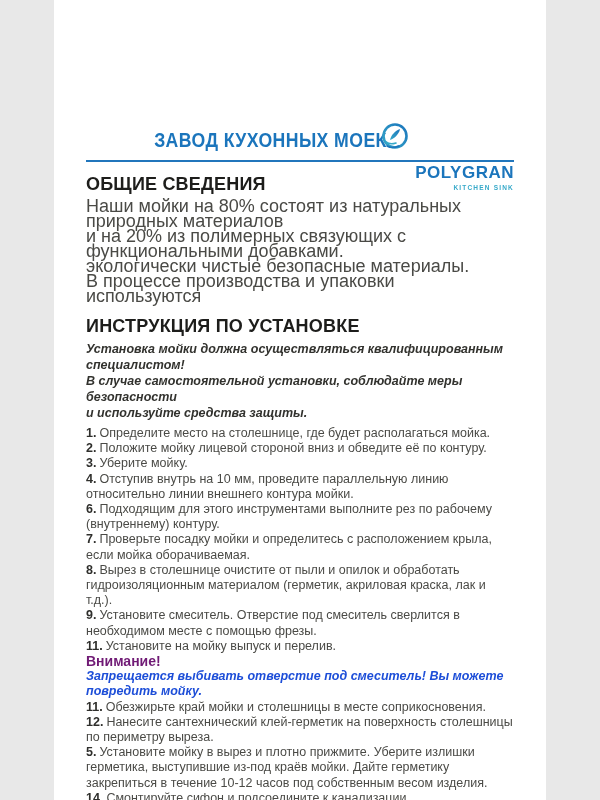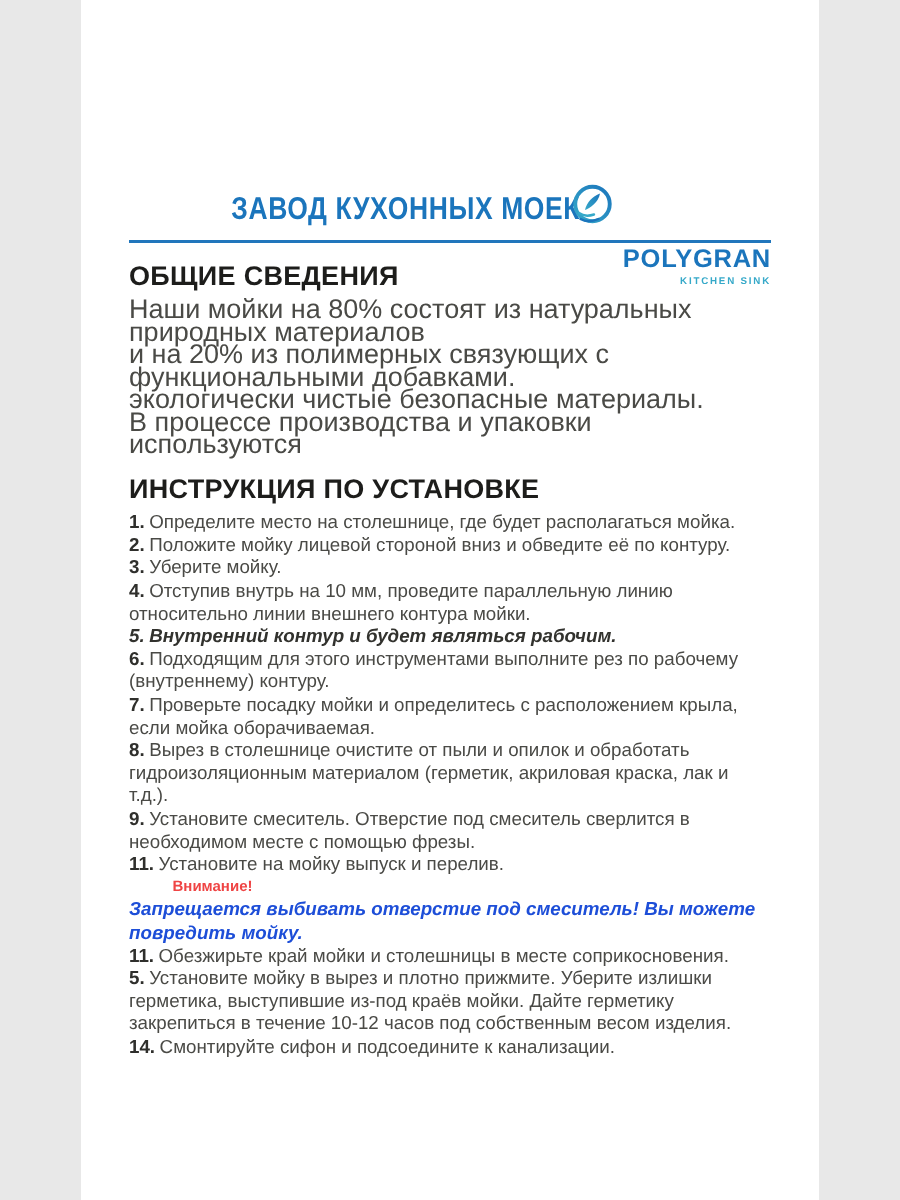--- a/index.html
+++ b/index.html
@@ -37,21 +37,21 @@
   .warning-line {
     font-size:12.5px; line-height:16px; font-weight:700; font-style:italic;
     color:#32322e;
   }
   .warning { margin-bottom:5px; }
 
   .steps { font-size:12.5px; line-height:15.2px; }
   .step { margin:0; }
   .step .n { font-weight:800; color:#2f2f2c; margin-right:3px; font-style:normal; }
   .step.em, .step.em .n { font-weight:700; font-style:italic; color:#32322e; }
-  .attn-label { font-weight:800; color:#ef4444; font-size:10px; line-height:15.2px;margin-left:29px; }
+  .attn-label { font-weight:800; color:#701a75; font-size:14px; line-height:15.2px; }
   .attn-text { font-weight:700; font-style:italic; color:#1d4ed8; font-size:12.5px; line-height:15.2px; }
 </style>
 </head>
 <body>
 
 <div class="page">
 
   <div class="header">
     <div class="header-title">
       <span>ЗАВОД КУХОННЫХ МОЕК</span>
@@ -82,35 +82,40 @@
 
     <div class="section-heading">ОБЩИЕ СВЕДЕНИЯ</div>
     <div class="para">
       <div class="para-line">Наши мойки на 80% состоят из натуральных природных материалов</div>
       <div class="para-line">и на 20% из полимерных связующих с функциональными добавками.</div>
       <div class="para-line">экологически чистые безопасные материалы.</div>
       <div class="para-line">В процессе производства и упаковки используются</div>
     </div>
 
     <div class="section-heading">ИНСТРУКЦИЯ ПО УСТАНОВКЕ</div>
+    <div class="warning">
+      <div class="warning-line">Установка мойки должна осуществляться квалифицированным специалистом!</div>
+      <div class="warning-line">В случае самостоятельной установки, соблюдайте меры безопасности</div>
+      <div class="warning-line">и используйте средства защиты.</div>
+    </div>
 
     <div class="steps">
       <div class="step"><b class="n">1.</b><span>Определите место на столешнице, где будет располагаться мойка.</span></div>
       <div class="step"><b class="n">2.</b><span>Положите мойку лицевой стороной вниз и обведите её по контуру.</span></div>
       <div class="step"><b class="n">3.</b><span>Уберите мойку.</span></div>
       <div class="step"><b class="n">4.</b><span>Отступив внутрь на 10 мм, проведите параллельную линию относительно линии внешнего контура мойки.</span></div>
-      <div class="step em"><b class="n">5.</b><span>Внутренний контур и будет являться рабочим.</span></div>
       <div class="step"><b class="n">6.</b><span>Подходящим для этого инструментами выполните рез по рабочему (внутреннему) контуру.</span></div>
       <div class="step"><b class="n">7.</b><span>Проверьте посадку мойки и определитесь с расположением крыла, если мойка оборачиваемая.</span></div>
       <div class="step"><b class="n">8.</b><span>Вырез в столешнице очистите от пыли и опилок и обработать гидроизоляционным материалом (герметик, акриловая краска, лак и т.д.).</span></div>
       <div class="step"><b class="n">9.</b><span>Установите смеситель. Отверстие под смеситель сверлится в необходимом месте с помощью фрезы.</span></div>
       <div class="step"><b class="n">11.</b><span>Установите на мойку выпуск и перелив.</span></div>
 
       <div class="attn-label">Внимание!</div>
       <div class="attn-text">Запрещается выбивать отверстие под смеситель! Вы можете повредить мойку.</div>
 
       <div class="step"><b class="n">11.</b><span>Обезжирьте край мойки и столешницы в месте соприкосновения.</span></div>
+      <div class="step"><b class="n">12.</b><span>Нанесите сантехнический клей-герметик на поверхность столешницы по периметру выреза.</span></div>
       <div class="step"><b class="n">5.</b><span>Установите мойку в вырез и плотно прижмите. Уберите излишки герметика, выступившие из-под краёв мойки. Дайте герметику закрепиться в течение 10-12 часов под собственным весом изделия.</span></div>
       <div class="step"><b class="n">14.</b><span>Смонтируйте сифон и подсоедините к канализации.</span></div>
     </div>
 
   </div>
 </div>
 
 </body></html>

